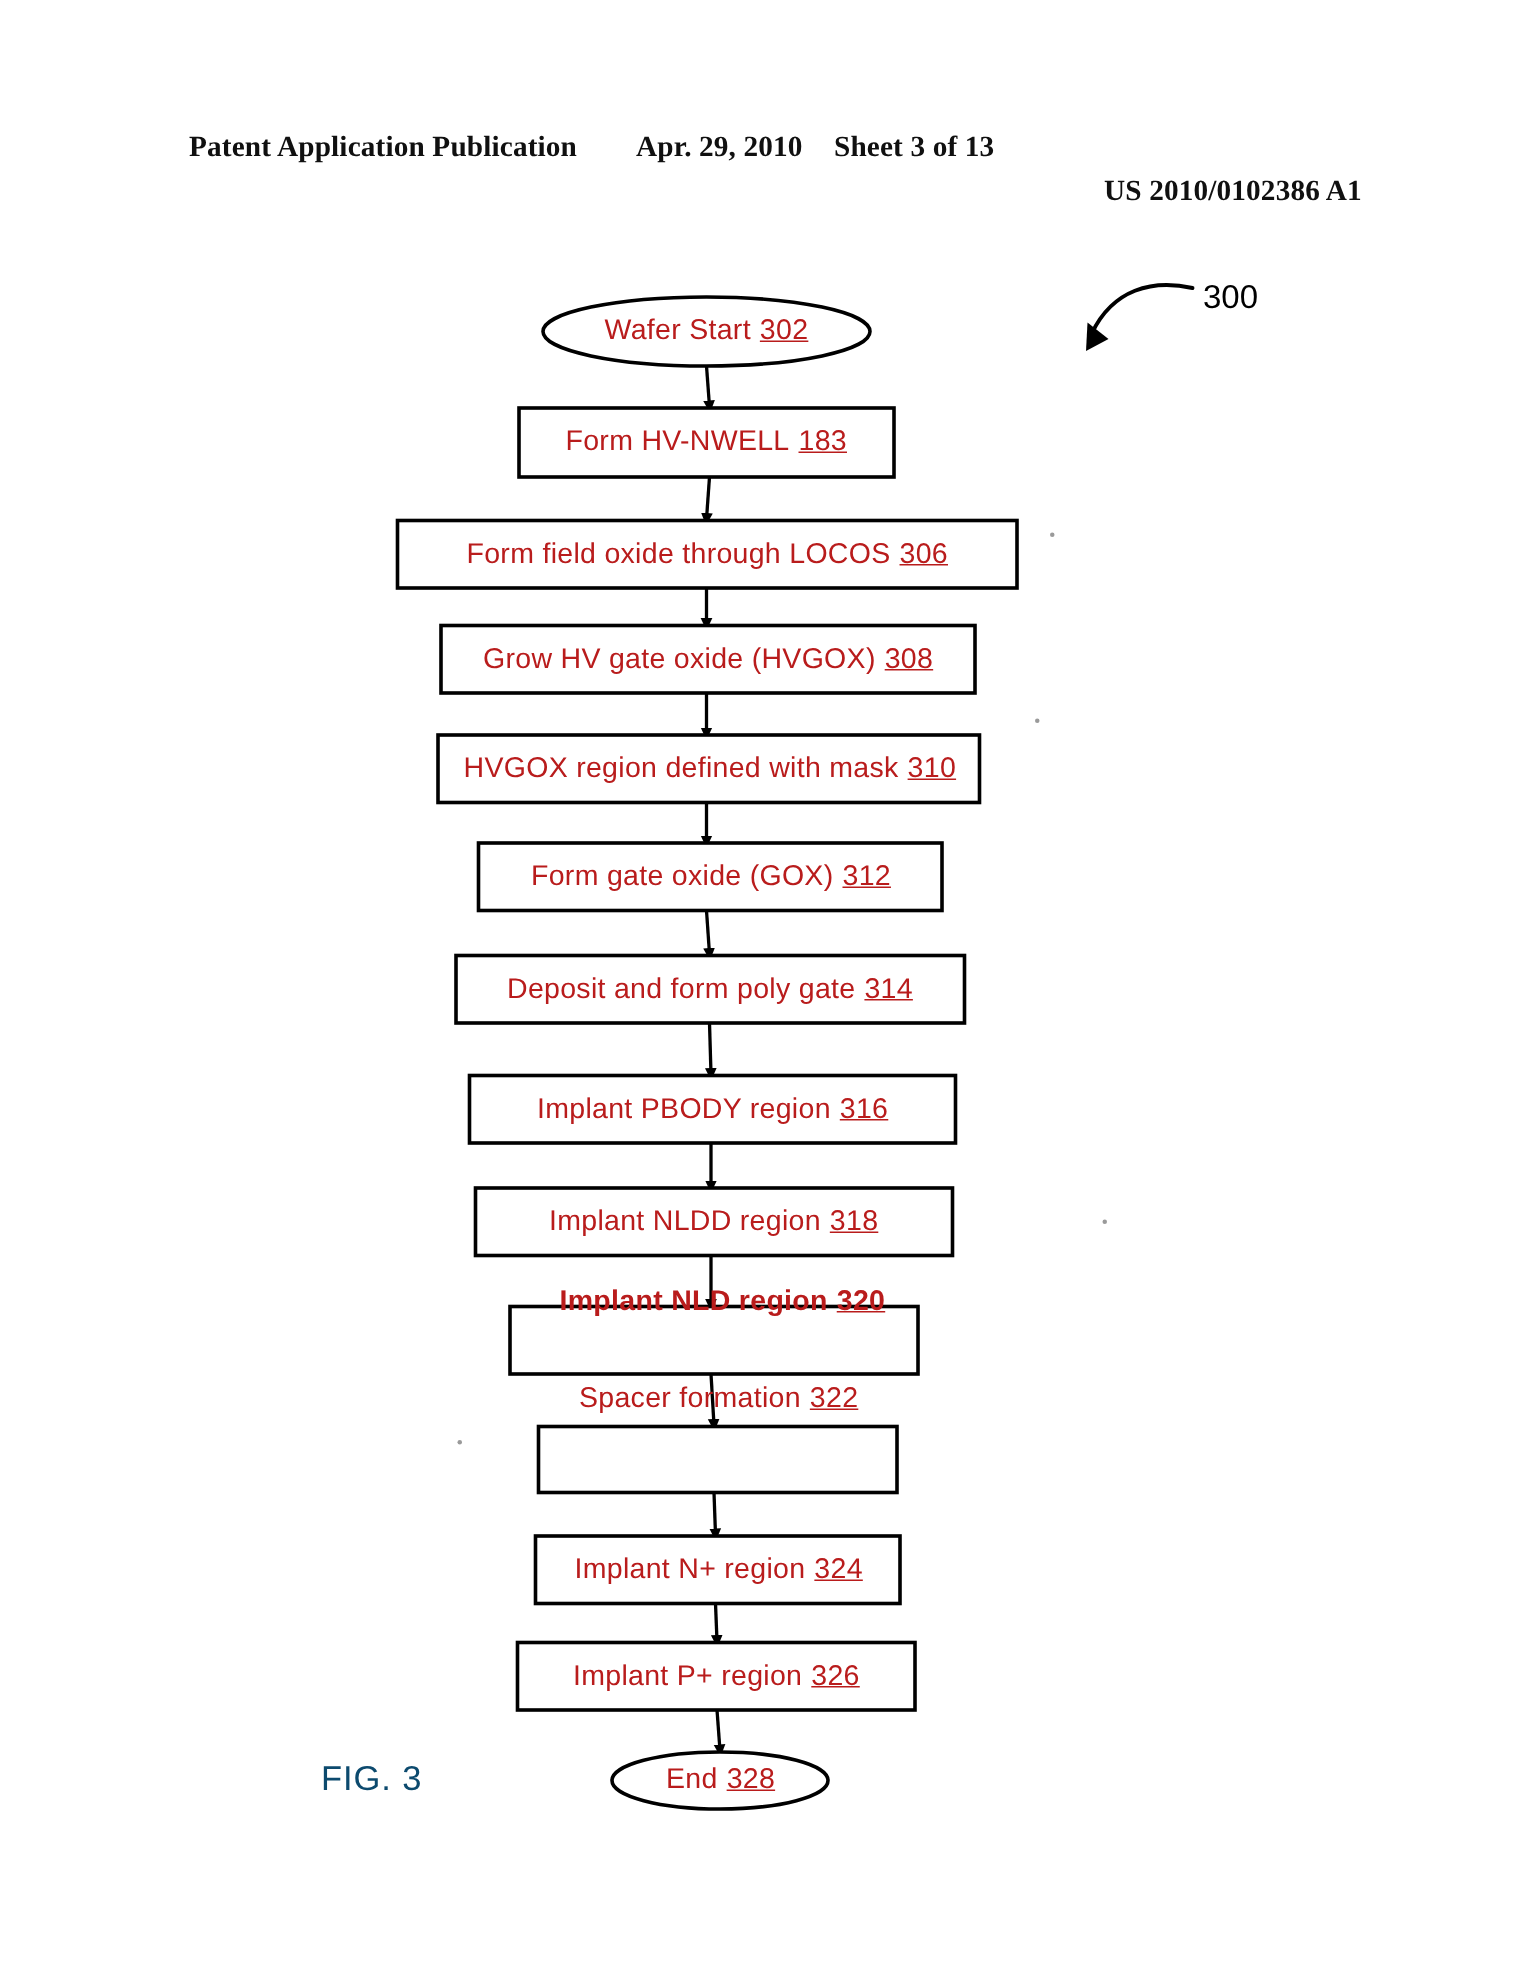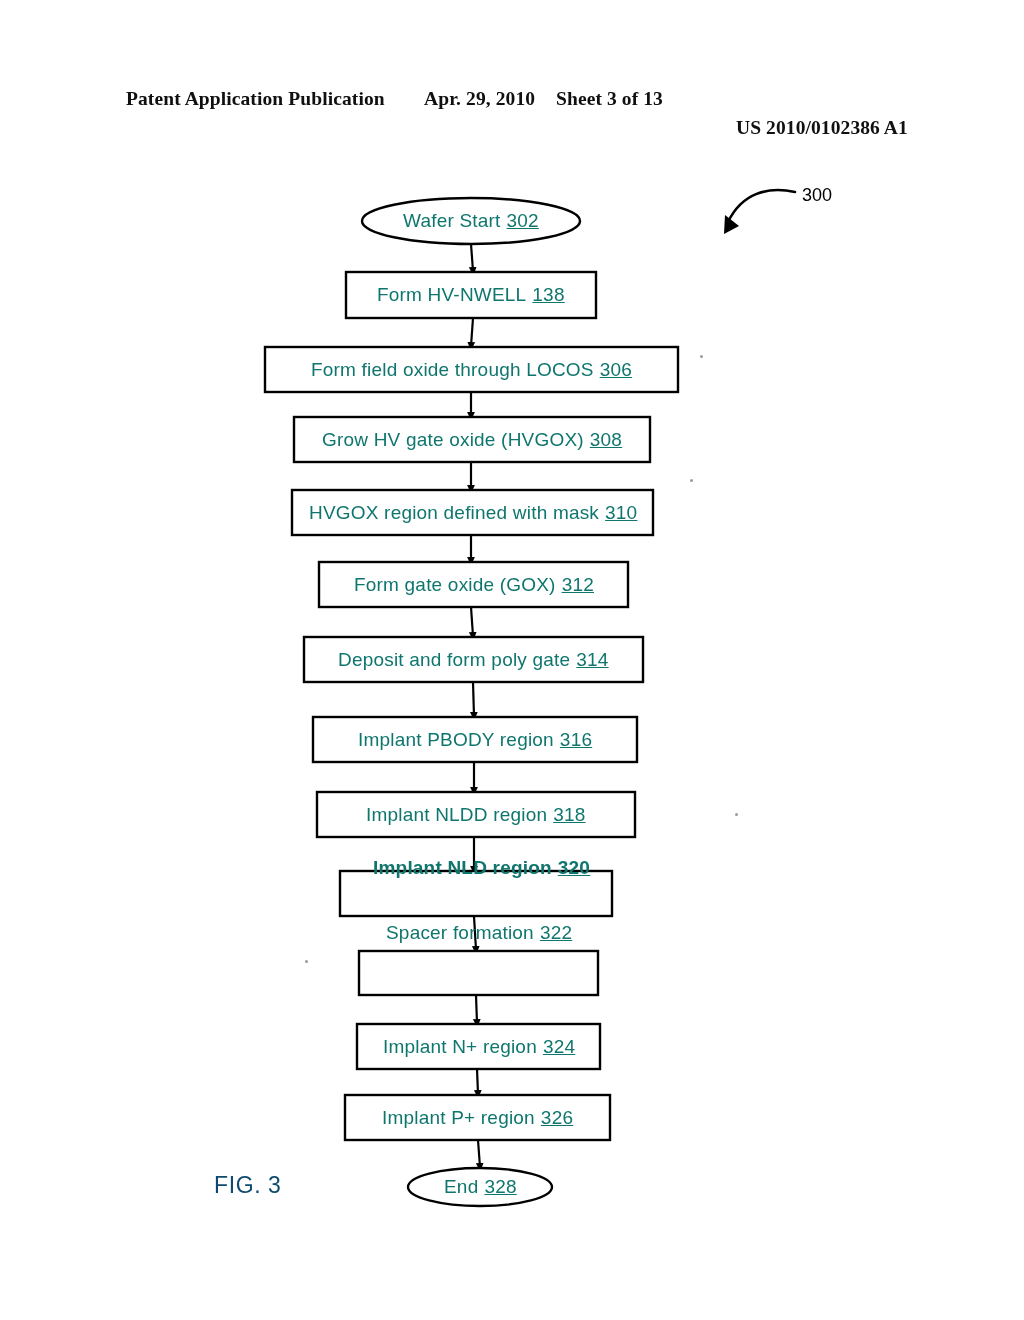--- a/index.html
+++ b/index.html
@@ -53,21 +53,21 @@
     width: 1024px;
     height: 1320px;
   }
 
   
   .node-label {
     position: absolute;
     white-space: nowrap;
     font-family: "Liberation Sans", sans-serif;
     font-size: 19px;
-    color: #0f766e;
+    color: #b91c1c;
     letter-spacing: 0.2px;
   }
   .node-label .ref {
     text-decoration: underline;
     margin-left: 6px;
   }
 
   
   #fig-caption {
     position: absolute;
@@ -78,21 +78,21 @@
     letter-spacing: 0.6px;
     color: #0c4a6e;
   }
 
   
   #ref-300-label {
     position: absolute;
     left: 802px;
     top: 185px;
     font-family: "Liberation Sans", sans-serif;
-    font-size: 18px;
+    font-size: 22px;
     color: #000000;
   }
 
   
   .speck {
     position: absolute;
     background: #9a9a9a;
     border-radius: 50%;
   }
 </style>
@@ -148,21 +148,21 @@
       </g>
 
     <g>
       <path d="M795,192 C768,186 742,193 728,222" stroke="#000" stroke-width="2.6" fill="none" stroke-linecap="round"></path>
       <path d="M724,234 L725,215 L739,226 z" fill="#000"></path>
     </g>
   </svg>
 
   <div id="label-layer">
       <div class="node-label" style="left: 403px; top: 210px;"><span>Wafer Start</span><span class="ref">302</span></div>
-      <div class="node-label" style="left: 377px; top: 284px;"><span>Form HV-NWELL</span><span class="ref">138</span></div>
+      <div class="node-label" style="left: 377px; top: 284px;"><span>Form HV-NWELL</span><span class="ref">183</span></div>
       <div class="node-label" style="left: 311px; top: 359px;"><span>Form field oxide through LOCOS</span><span class="ref">306</span></div>
       <div class="node-label" style="left: 322px; top: 429px;"><span>Grow HV gate oxide (HVGOX)</span><span class="ref">308</span></div>
       <div class="node-label" style="left: 309px; top: 502px;"><span>HVGOX region defined with mask</span><span class="ref">310</span></div>
       <div class="node-label" style="left: 354px; top: 574px;"><span>Form gate oxide (GOX)</span><span class="ref">312</span></div>
       <div class="node-label" style="left: 338px; top: 649px;"><span>Deposit and form poly gate</span><span class="ref">314</span></div>
       <div class="node-label" style="left: 358px; top: 729px; text-align: right;"><span>Implant PBODY region</span><span class="ref">316</span></div>
       <div class="node-label" style="left: 366px; top: 804px;"><span>Implant NLDD region</span><span class="ref">318</span></div>
       <div class="node-label" style="left: 373px; top: 857px; font-weight: bold;"><span>Implant NLD region</span><span class="ref">320</span></div>
       <div class="node-label" style="left: 386px; top: 922px;"><span>Spacer formation</span><span class="ref">322</span></div>
       <div class="node-label" style="left: 383px; top: 1036px;"><span>Implant N+ region</span><span class="ref">324</span></div>

